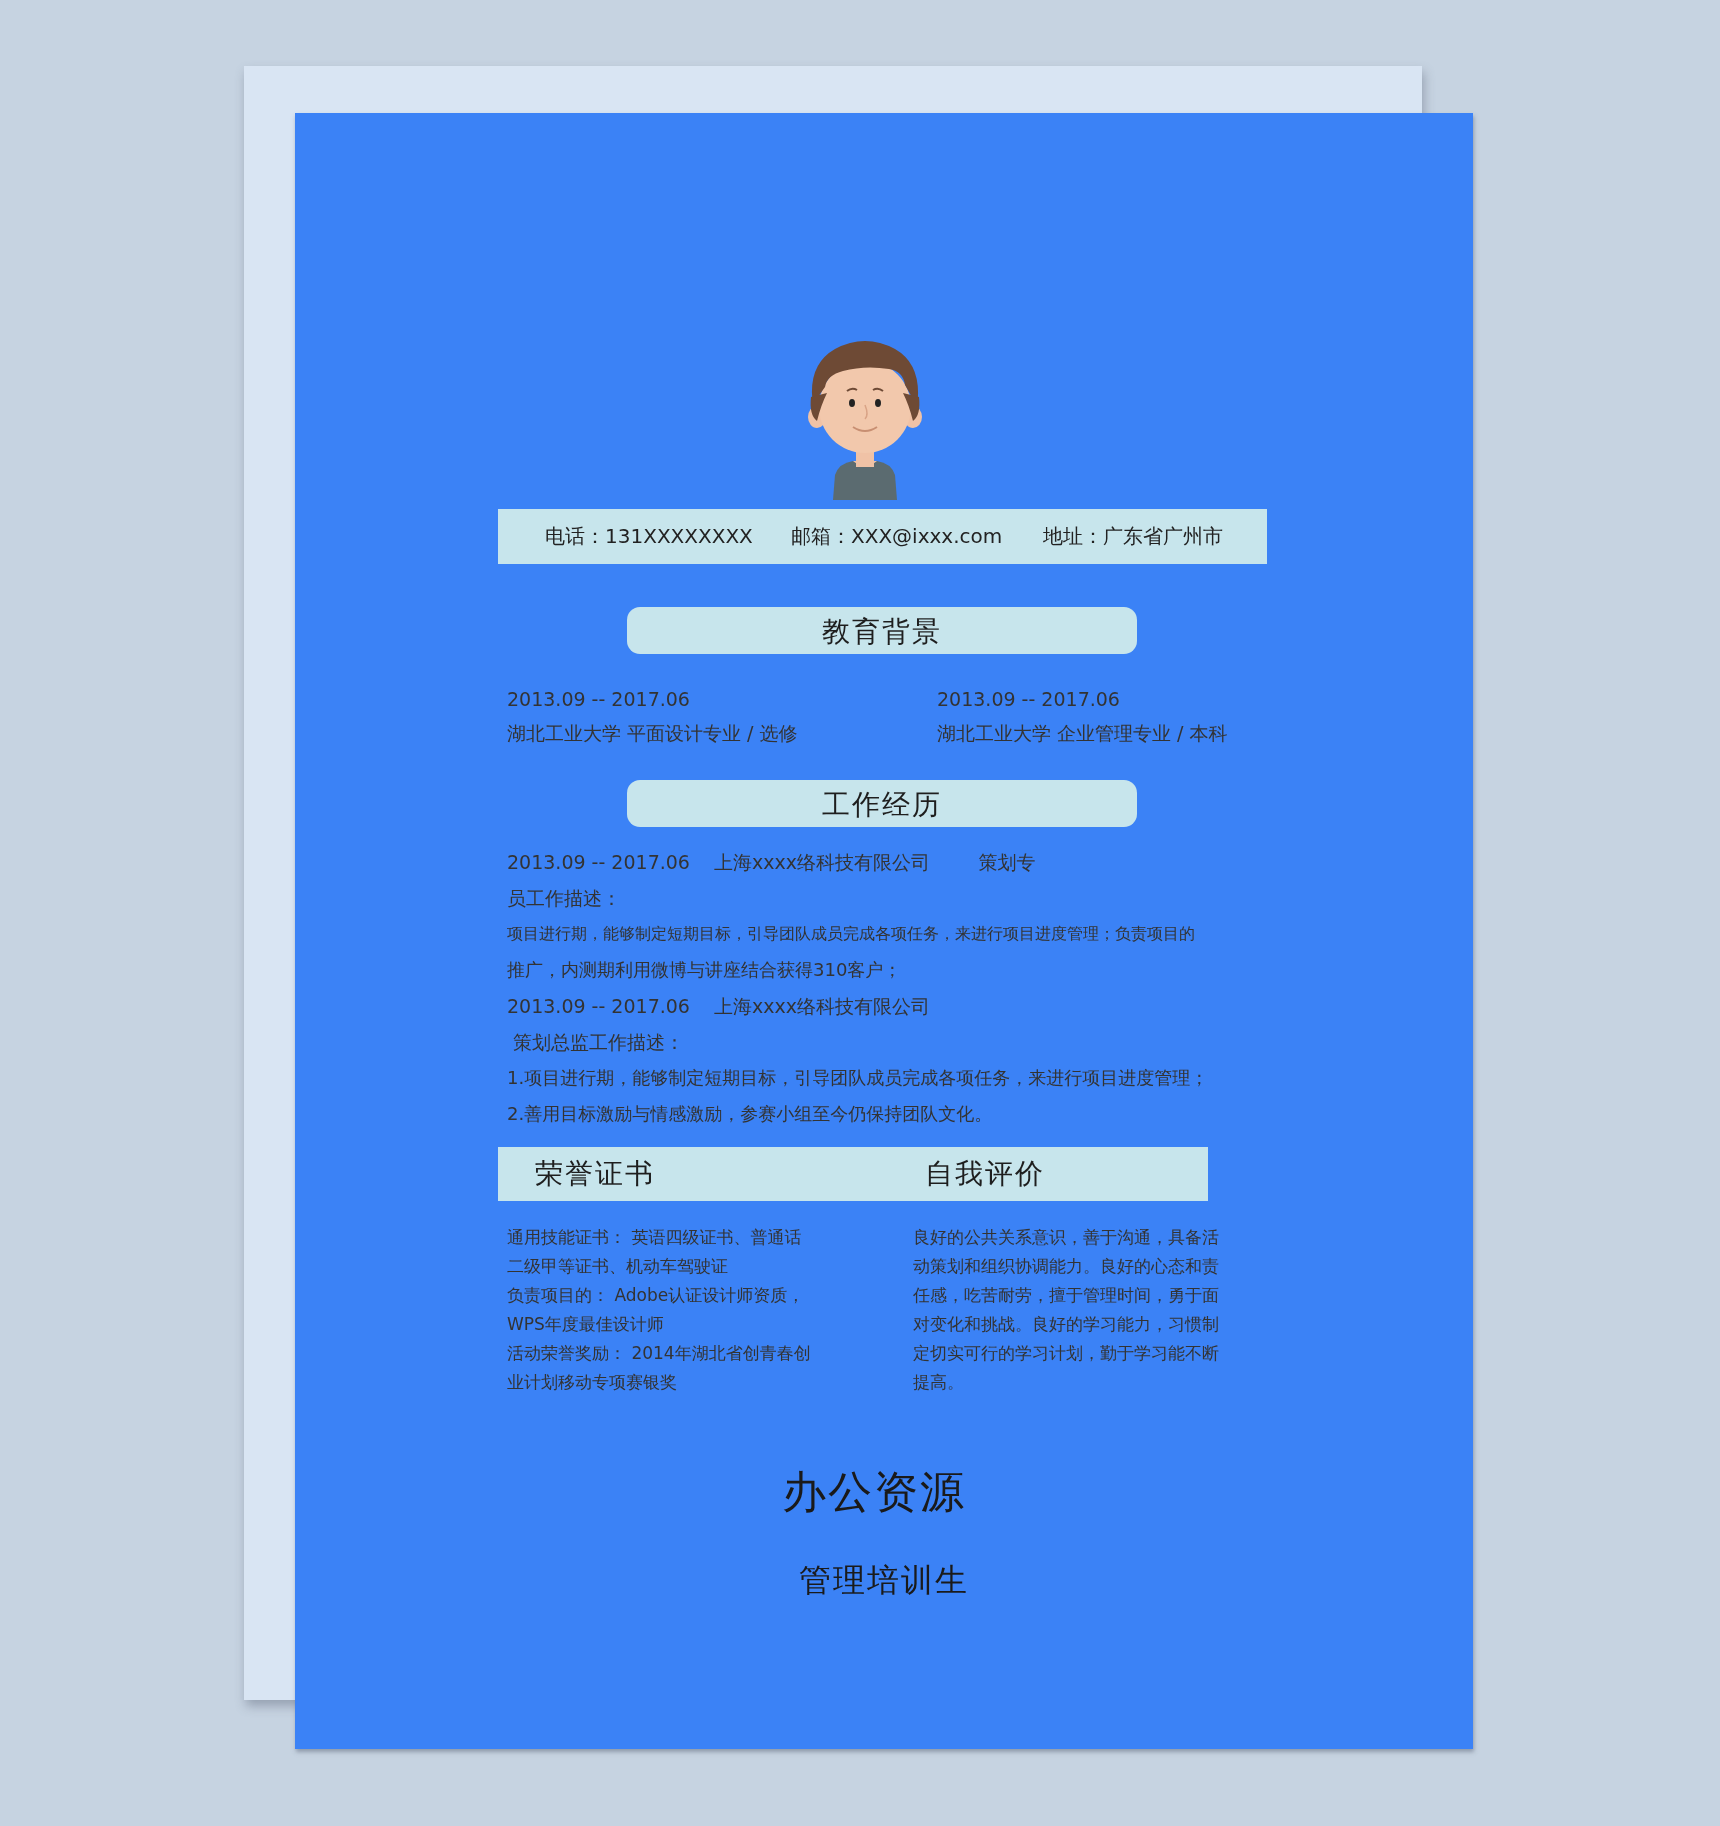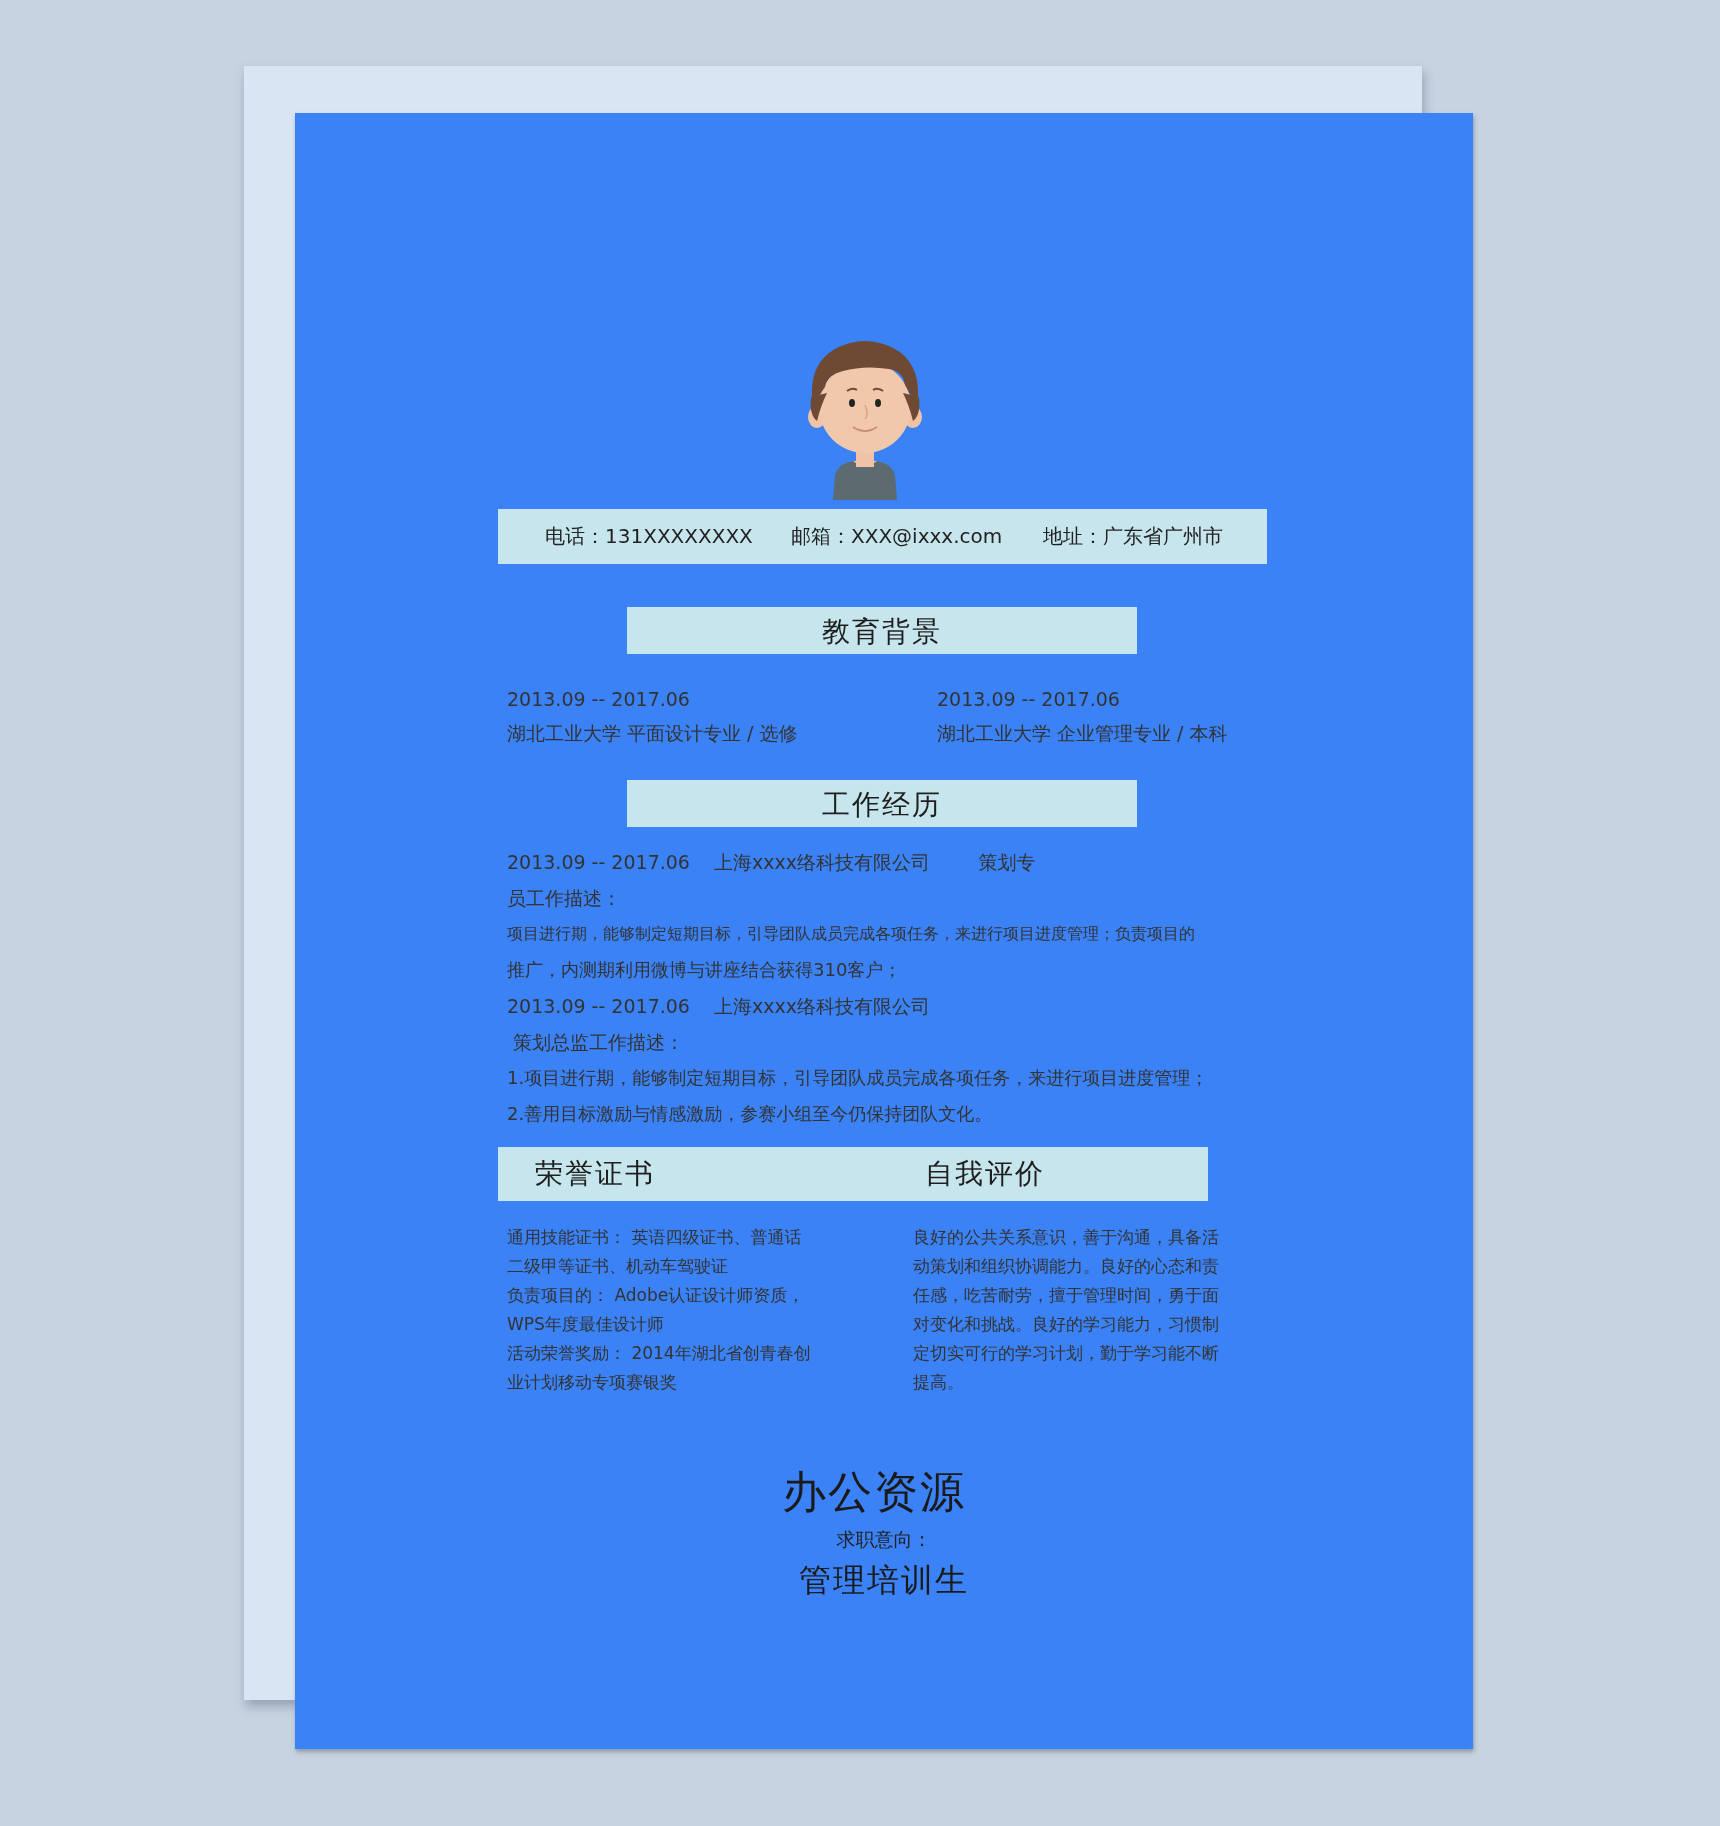--- a/index.html
+++ b/index.html
@@ -20,21 +20,21 @@
     box-shadow: 1px 3px 4px rgba(90,100,120,0.5);
   }
   .abs { position: absolute; }
   .band { background: #c7e5ec; }
 
   .avatar { left: 510px; top: 222px; width: 120px; height: 165px; }
 
   .contact-bar { left: 203px; top: 396px; width: 769px; height: 55px; }
   .contact-item { position: absolute; top: 0; line-height: 55px; font-size: 20px; color: #222; white-space: nowrap; }
 
-  .sec-head { left: 332px; width: 510px; height: 47px; text-align: center; line-height: 50px; font-size: 28px; color: #1e1e1e; letter-spacing: 2px; }
+  .sec-head { left: 332px; width: 510px; height: 47px; text-align: center; line-height: 50px; font-size: 28px; color: #1e1e1e; letter-spacing: 2px; border-radius: 13px; }
 
   .txt { font-size: 19px; color: #333; white-space: nowrap; line-height: 24px; }
   .txt-sm { font-size: 17px; color: #333; line-height: 29px; }
 
   .duo-bar { left: 203px; top: 1034px; width: 710px; height: 54px; }
   .duo-title { position: absolute; top: 0; line-height: 54px; font-size: 28px; color: #1e1e1e; letter-spacing: 2px; }
 
   .footer-name { left: 0; width: 1178px; text-align: center; font-size: 44px; color: #1a1a1a; letter-spacing: 2px; }
   .footer-sub { left: 0; width: 1178px; text-align: center; font-size: 19px; color: #222; }
   .footer-role { left: 0; width: 1178px; text-align: center; font-size: 32px; color: #1a1a1a; letter-spacing: 2px; }
@@ -114,15 +114,14 @@
   <div class="abs txt-sm" style="left:618px; top:1110px; width:360px">
     <div>良好的公共关系意识，善于沟通，具备活</div>
     <div>动策划和组织协调能力。良好的心态和责</div>
     <div>任感，吃苦耐劳，擅于管理时间，勇于面</div>
     <div>对变化和挑战。良好的学习能力，习惯制</div>
     <div>定切实可行的学习计划，勤于学习能不断</div>
     <div>提高。</div>
   </div>
 
   <div class="abs footer-name" style="top:1350px; margin-left:-10px">办公资源</div>
-  <div class="abs footer-sub" style="top:1414px">求职意向：</div>
   <div class="abs footer-role" style="top:1446px">管理培训生</div>
 </div>
 
 </body></html>

